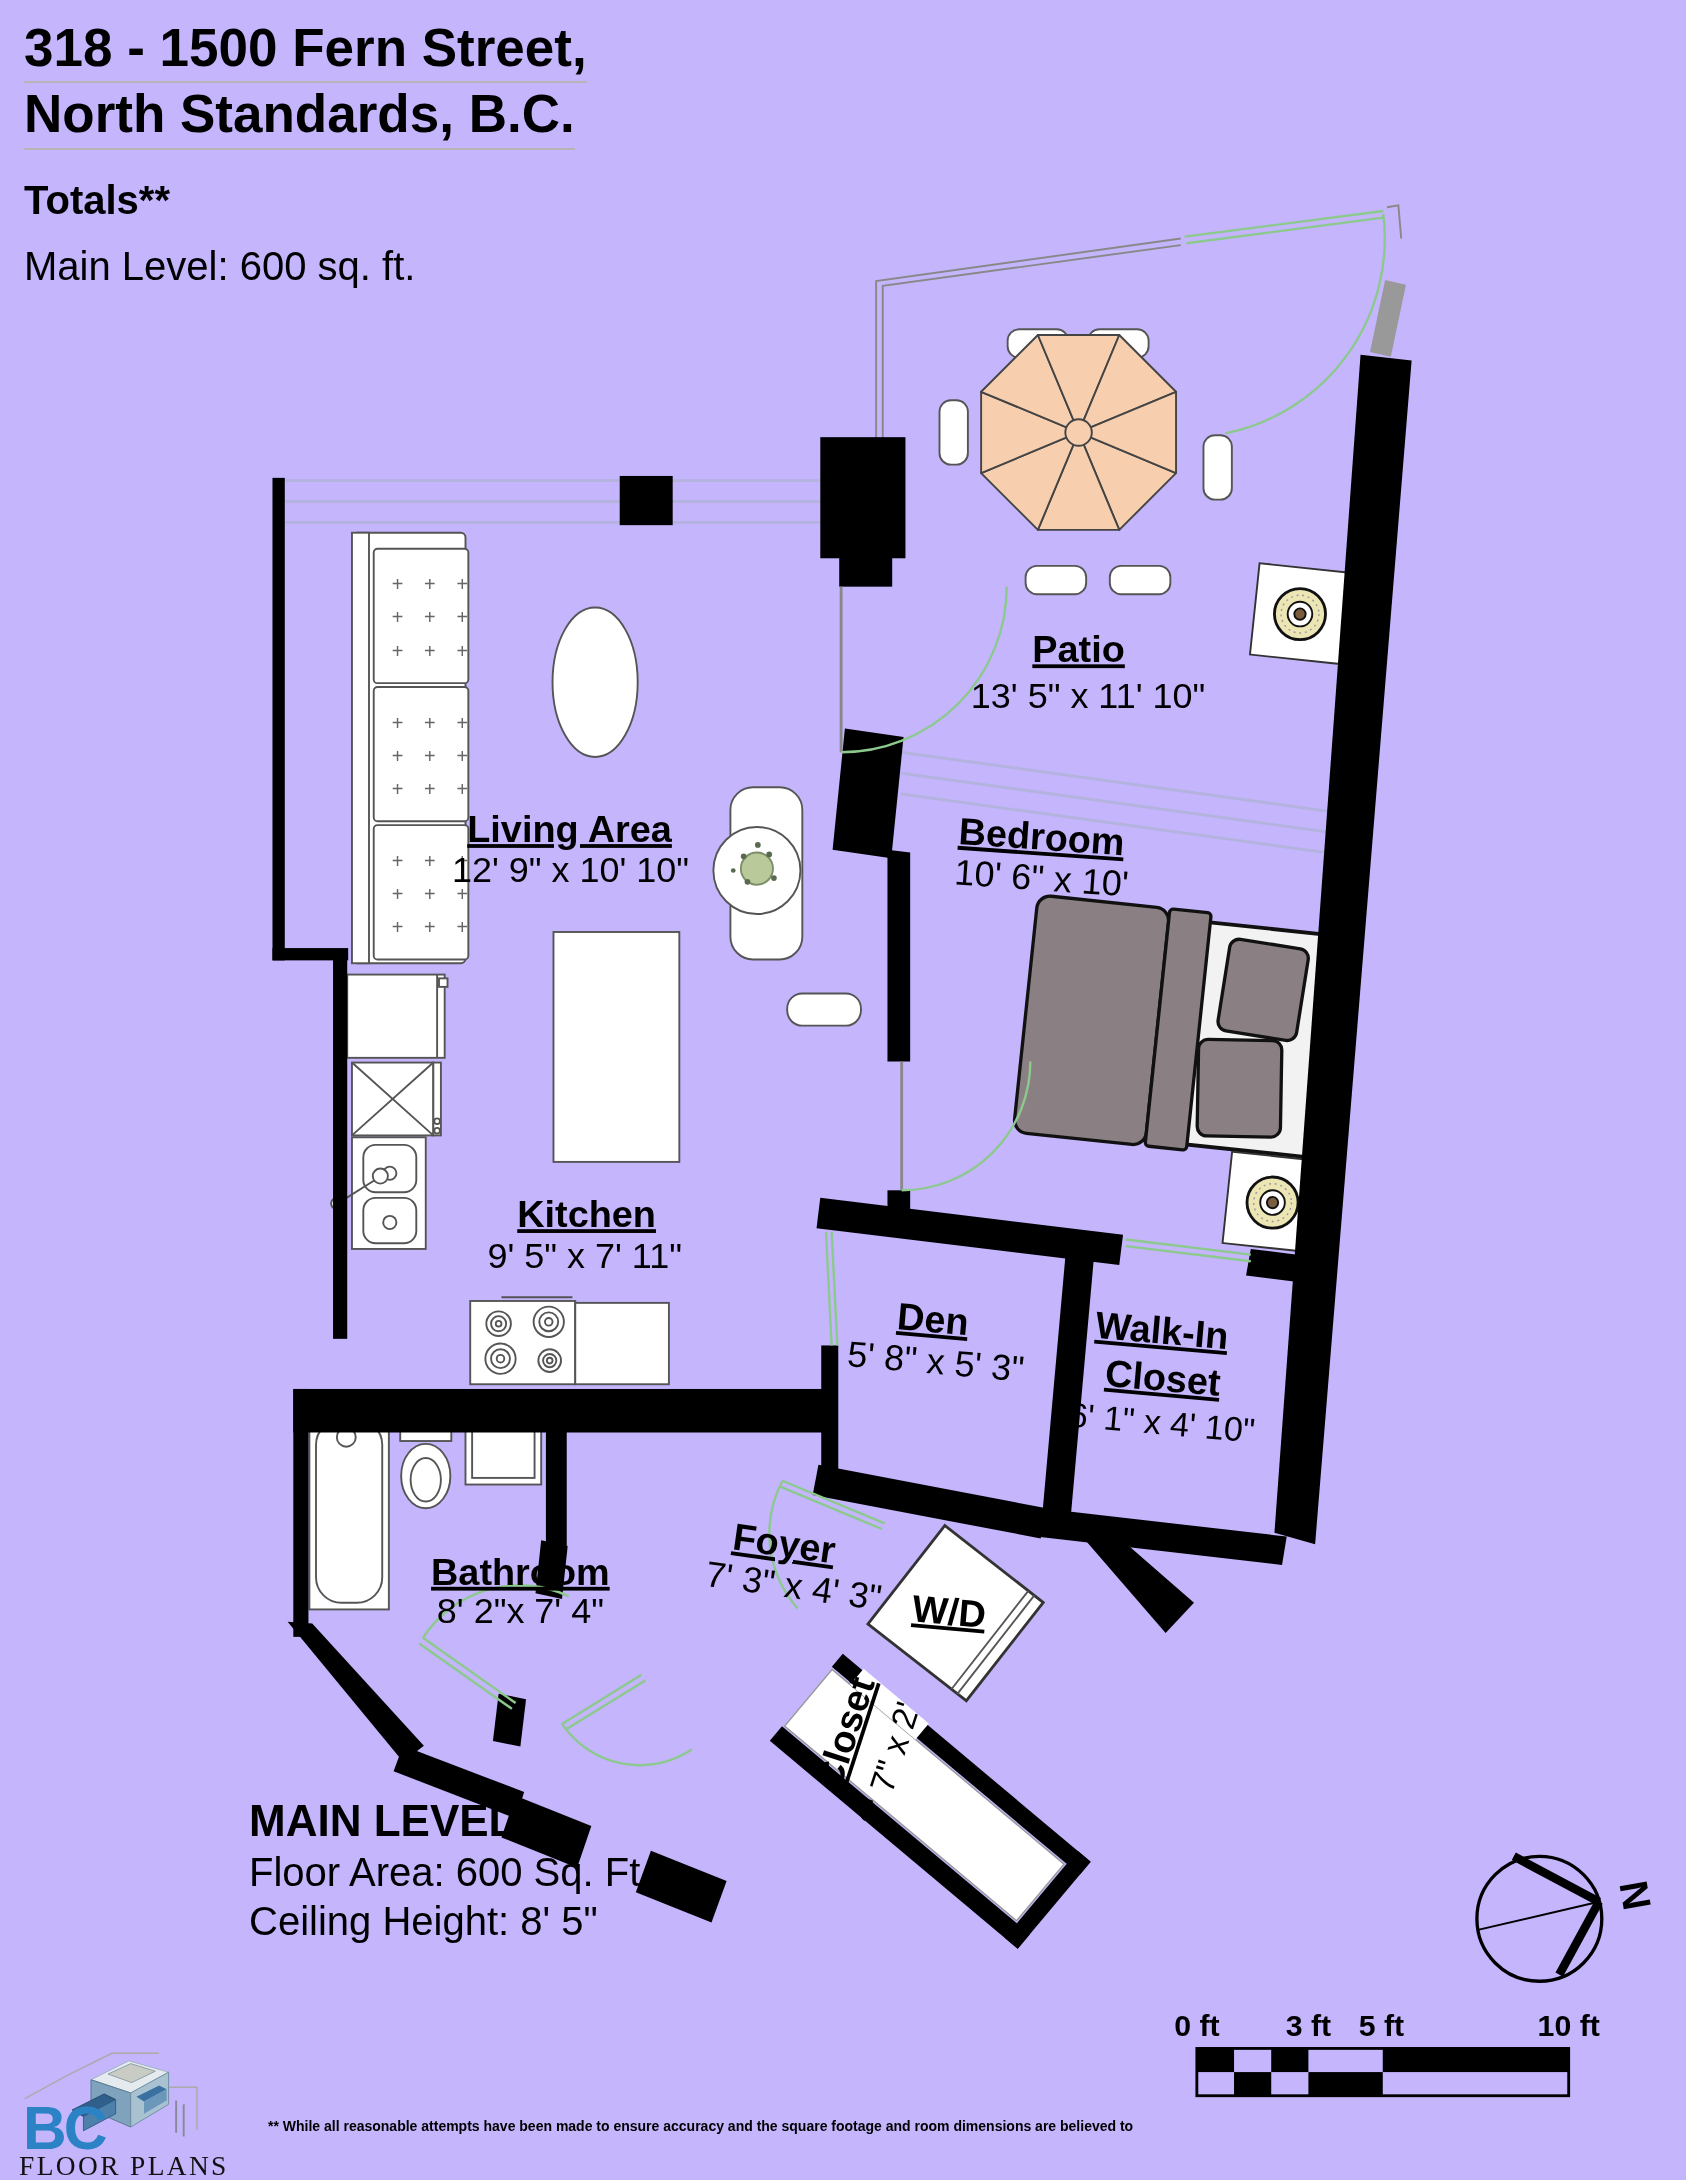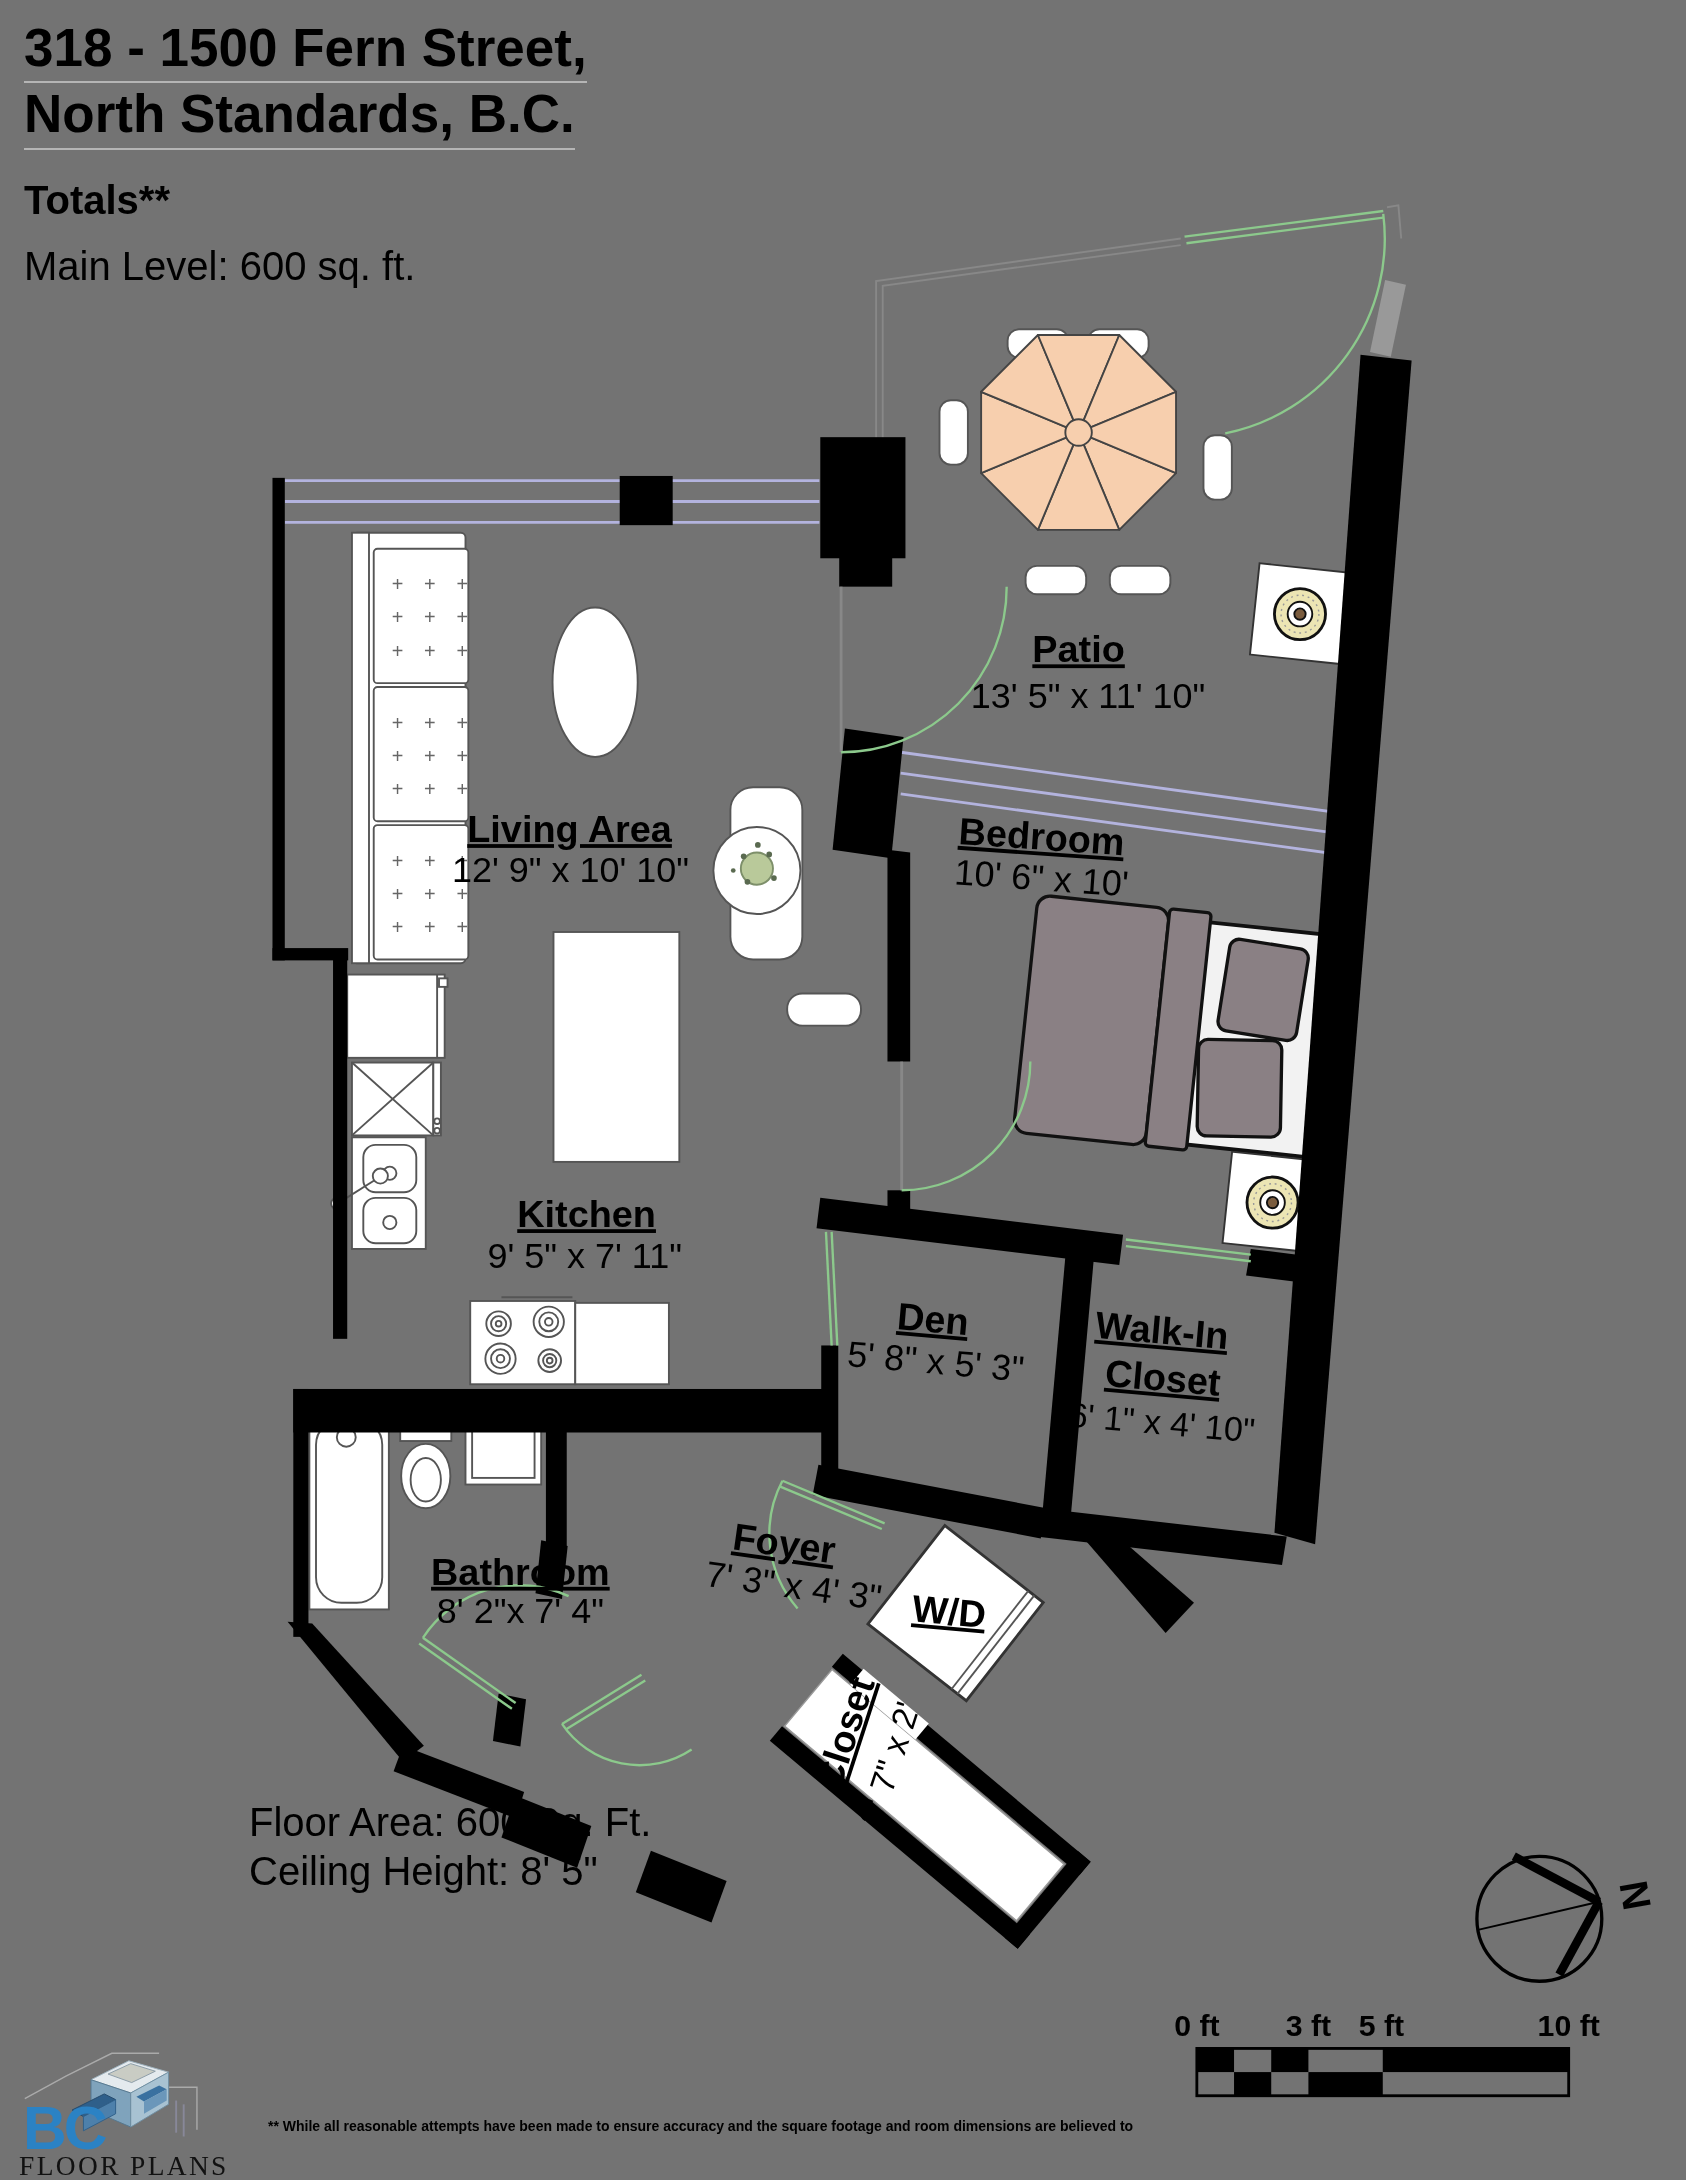--- a/index.html
+++ b/index.html
@@ -1,16 +1,16 @@
 <!DOCTYPE html>
 <html style="font-size:15px"><head>
 <meta charset="utf-8">
 <style>
   html,body{margin:0;padding:0;background:#fff;}
-  #page{position:relative;width:1686px;height:2180px;background:#737373;overflow:hidden;
+  #page{position:relative;width:1686px;height:2180px;background:#c4b5fd;overflow:hidden;
         font-family:"Liberation Sans",sans-serif;color:#000;}
   .abs{position:absolute;}
   .addr{top:17px;left:24px;font-size:53px;font-weight:bold;line-height:1.18;letter-spacing:0px;}
   .addr .ln{display:table;border-bottom:2.8px solid #b5b5b5;padding-bottom:1.9px;}
   .totals-h{top:178px;left:24px;font-size:40px;font-weight:bold;}
   .trow{left:24px;font-size:40px;}
   .trow .lbl{display:inline-block;min-width:194px;}
   .level{left:249px;top:1796px;}
   .level .t{font-size:44px;font-weight:bold;}
   .level .l{font-size:40px;margin-top:4px;}
@@ -333,20 +333,21 @@
         <rect x="1343.6" y="2165" width="39.3" height="25"></rect>
         <rect x="1461.5" y="2165" width="196.5" height="25"></rect>
         <rect x="1304.3" y="2190" width="39.3" height="25"></rect>
         <rect x="1382.9" y="2190" width="78.6" height="25"></rect>
       </g>
       <rect x="1265" y="2165" width="393" height="50" fill="none" stroke="#000" stroke-width="3"></rect>
     </g>
   </svg>
 
   <div class="abs level">
+    <div class="t">MAIN LEVEL</div>
     <div class="l">Floor Area: 600 Sq. Ft.</div>
     <div class="l">Ceiling Height: 8' 5"</div>
   </div>
 
   <svg class="abs" style="left:17px;top:2040px" width="218" height="140" viewBox="0 0 230 148">
     <g>
       <polyline points="8,62 52,38 100,14 150,14" fill="none" stroke="#aaa" stroke-width="1.5"></polyline>
       <polyline points="190,95 190,50 160,50" fill="none" stroke="#aaa" stroke-width="1.5"></polyline>
       <polygon points="78,42 118,22 160,34 120,56" fill="#e4eaee" stroke="#9fb3c0" stroke-width="1"></polygon>
       <polygon points="96,36 120,25 146,33 121,45" fill="#c9ccc4" stroke="#8a9aa6" stroke-width="1"></polygon>

